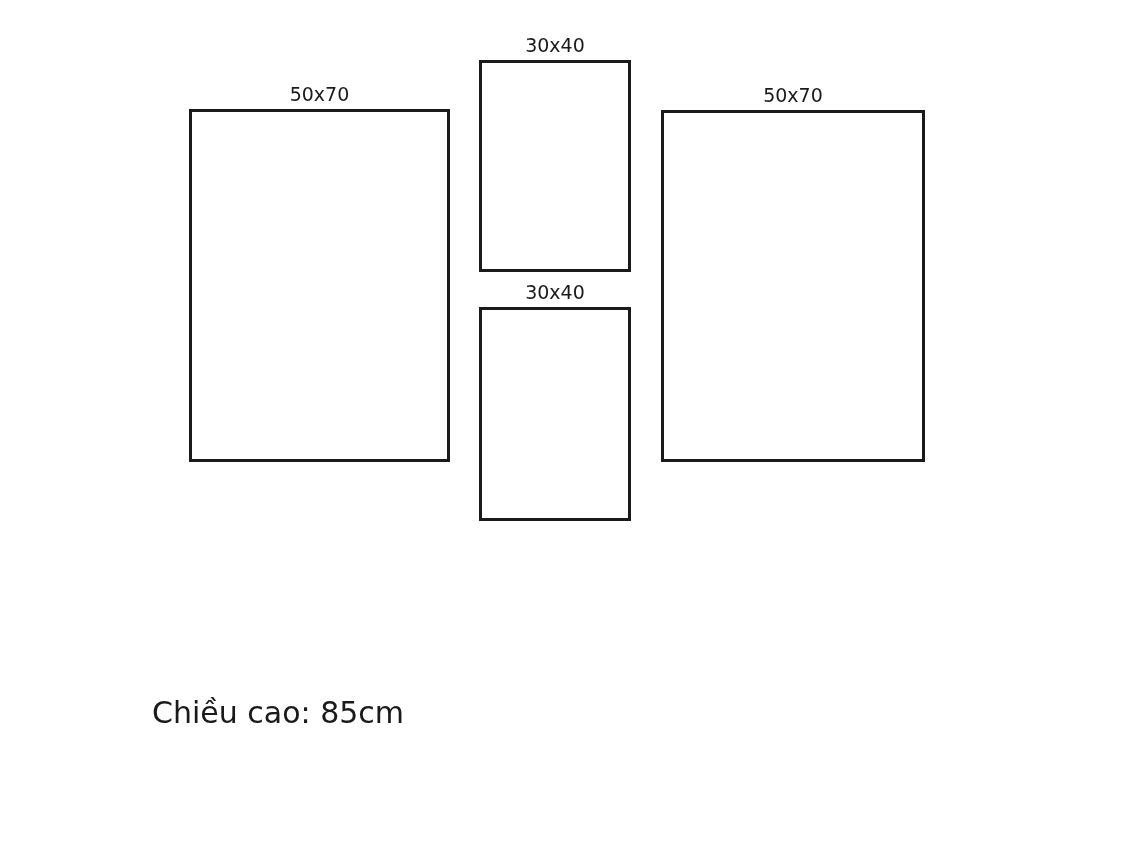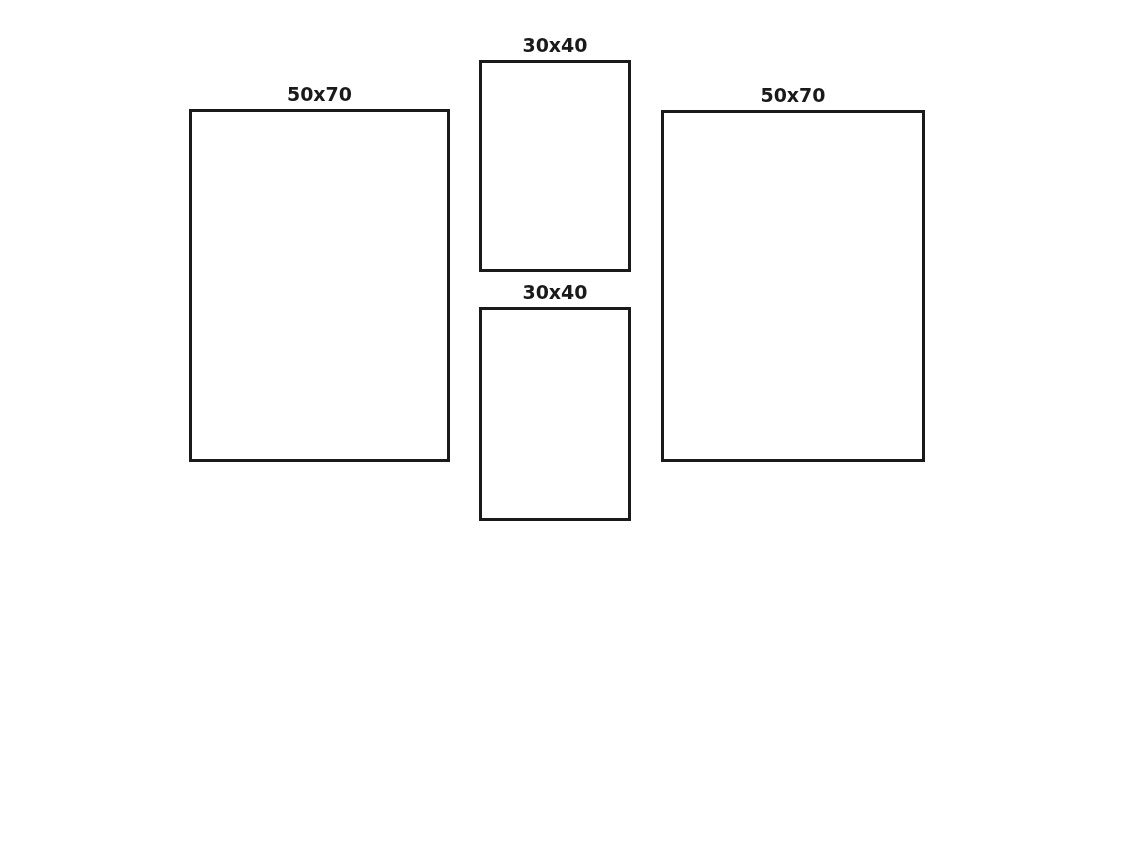--- a/index.html
+++ b/index.html
@@ -13,21 +13,21 @@
     width: 1134px;
     height: 851px;
     background: #ffffff;
     overflow: hidden;
   }
   .frame-label {
     position: absolute;
     height: 22px;
     line-height: 22px;
     font-size: 19px;
-    font-weight: 700;
+    font-weight: 400;
     color: #1a1a1a;
     text-align: center;
     white-space: nowrap;
   }
   .frame-box {
     position: absolute;
     box-sizing: border-box;
     border: 3px solid #1a1a1a;
     background: #ffffff;
   }
@@ -60,15 +60,16 @@
     <div class="frame-label" style="left: 479px; top: 281px; width: 152px; color: rgb(26, 26, 26);">30x40</div>
     <div class="frame-box" style="left: 479px; top: 307px; width: 152px; height: 214px; border-color: rgb(26, 26, 26);"></div>
   </div>
 
   <div>
     <div class="frame-label" style="left: 661px; top: 84px; width: 264px; color: rgb(26, 26, 26);">50x70</div>
     <div class="frame-box" style="left: 661px; top: 110px; width: 264px; height: 352px; border-color: rgb(26, 26, 26);"></div>
   </div>
 
   <div class="notes">
+    <div>Chiều cao: 85cm</div>
   </div>
 
 </div>
 
 </body></html>

